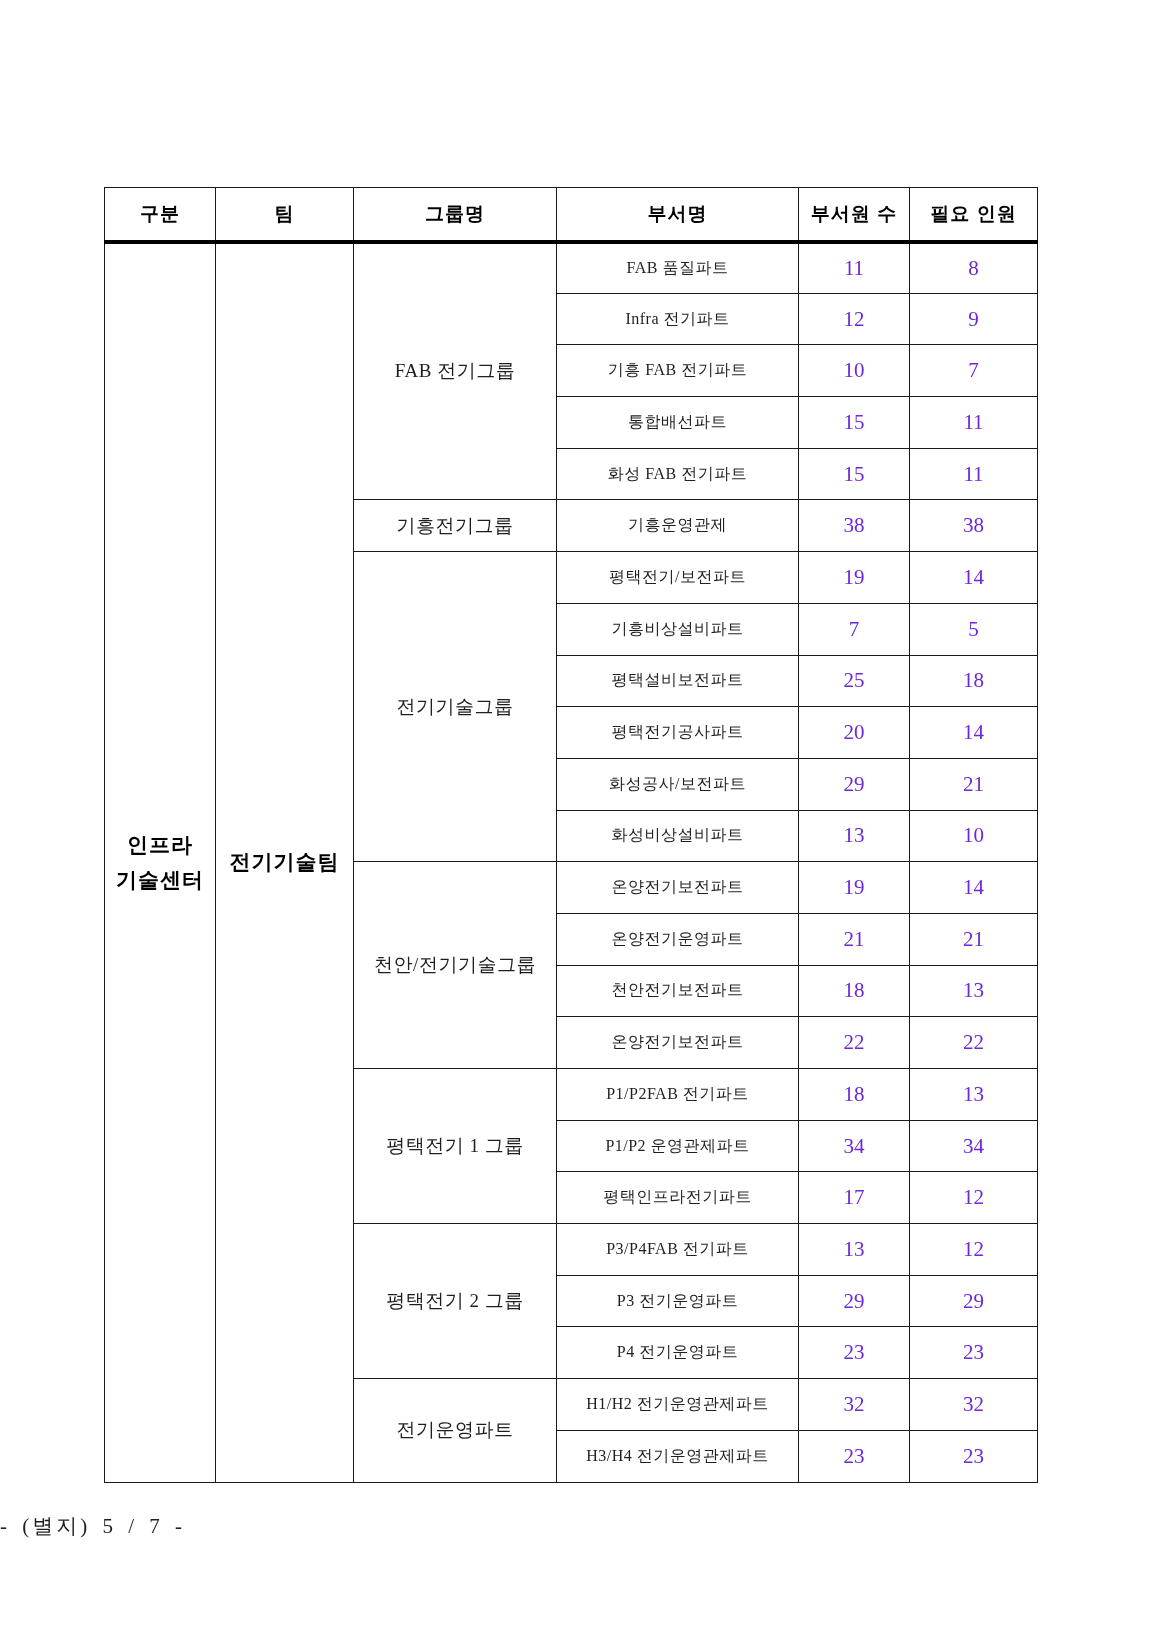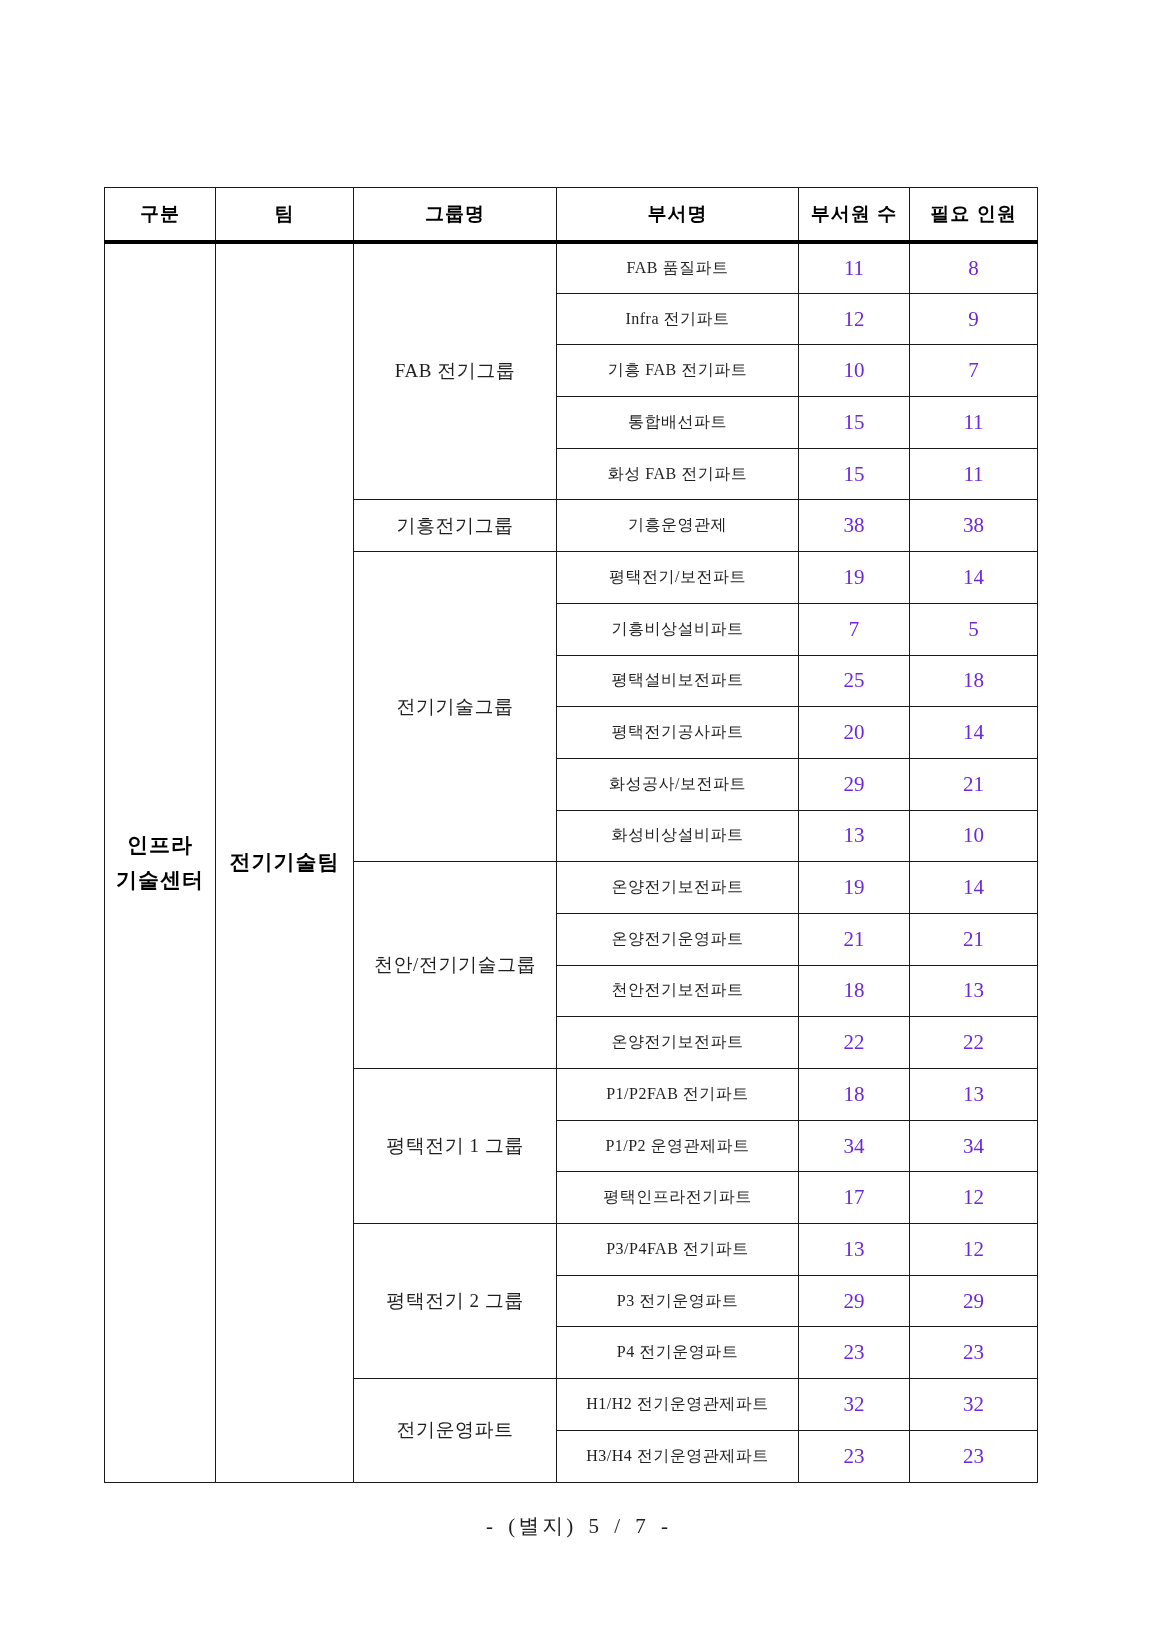--- a/index.html
+++ b/index.html
@@ -43,21 +43,21 @@
     line-height: 1.65;
     letter-spacing: 1px;
   }
   .group { font-size: 19px; letter-spacing: 0.5px; }
   .dept  { font-size: 16px; letter-spacing: 0.5px; }
   .num   { font-size: 21px; color: #6d28d9; }
   .page-footer {
     position: absolute;
     left: 0; top: 1512px;
     width: 1157px;
-    text-align: center;
+    text-align: left;
     font-size: 21px;
     letter-spacing: 3px;
     word-spacing: 4px;
     color: #1f1f1f;
   }
 </style>
 </head>
 <body>
 
 <table class="doc-table">

